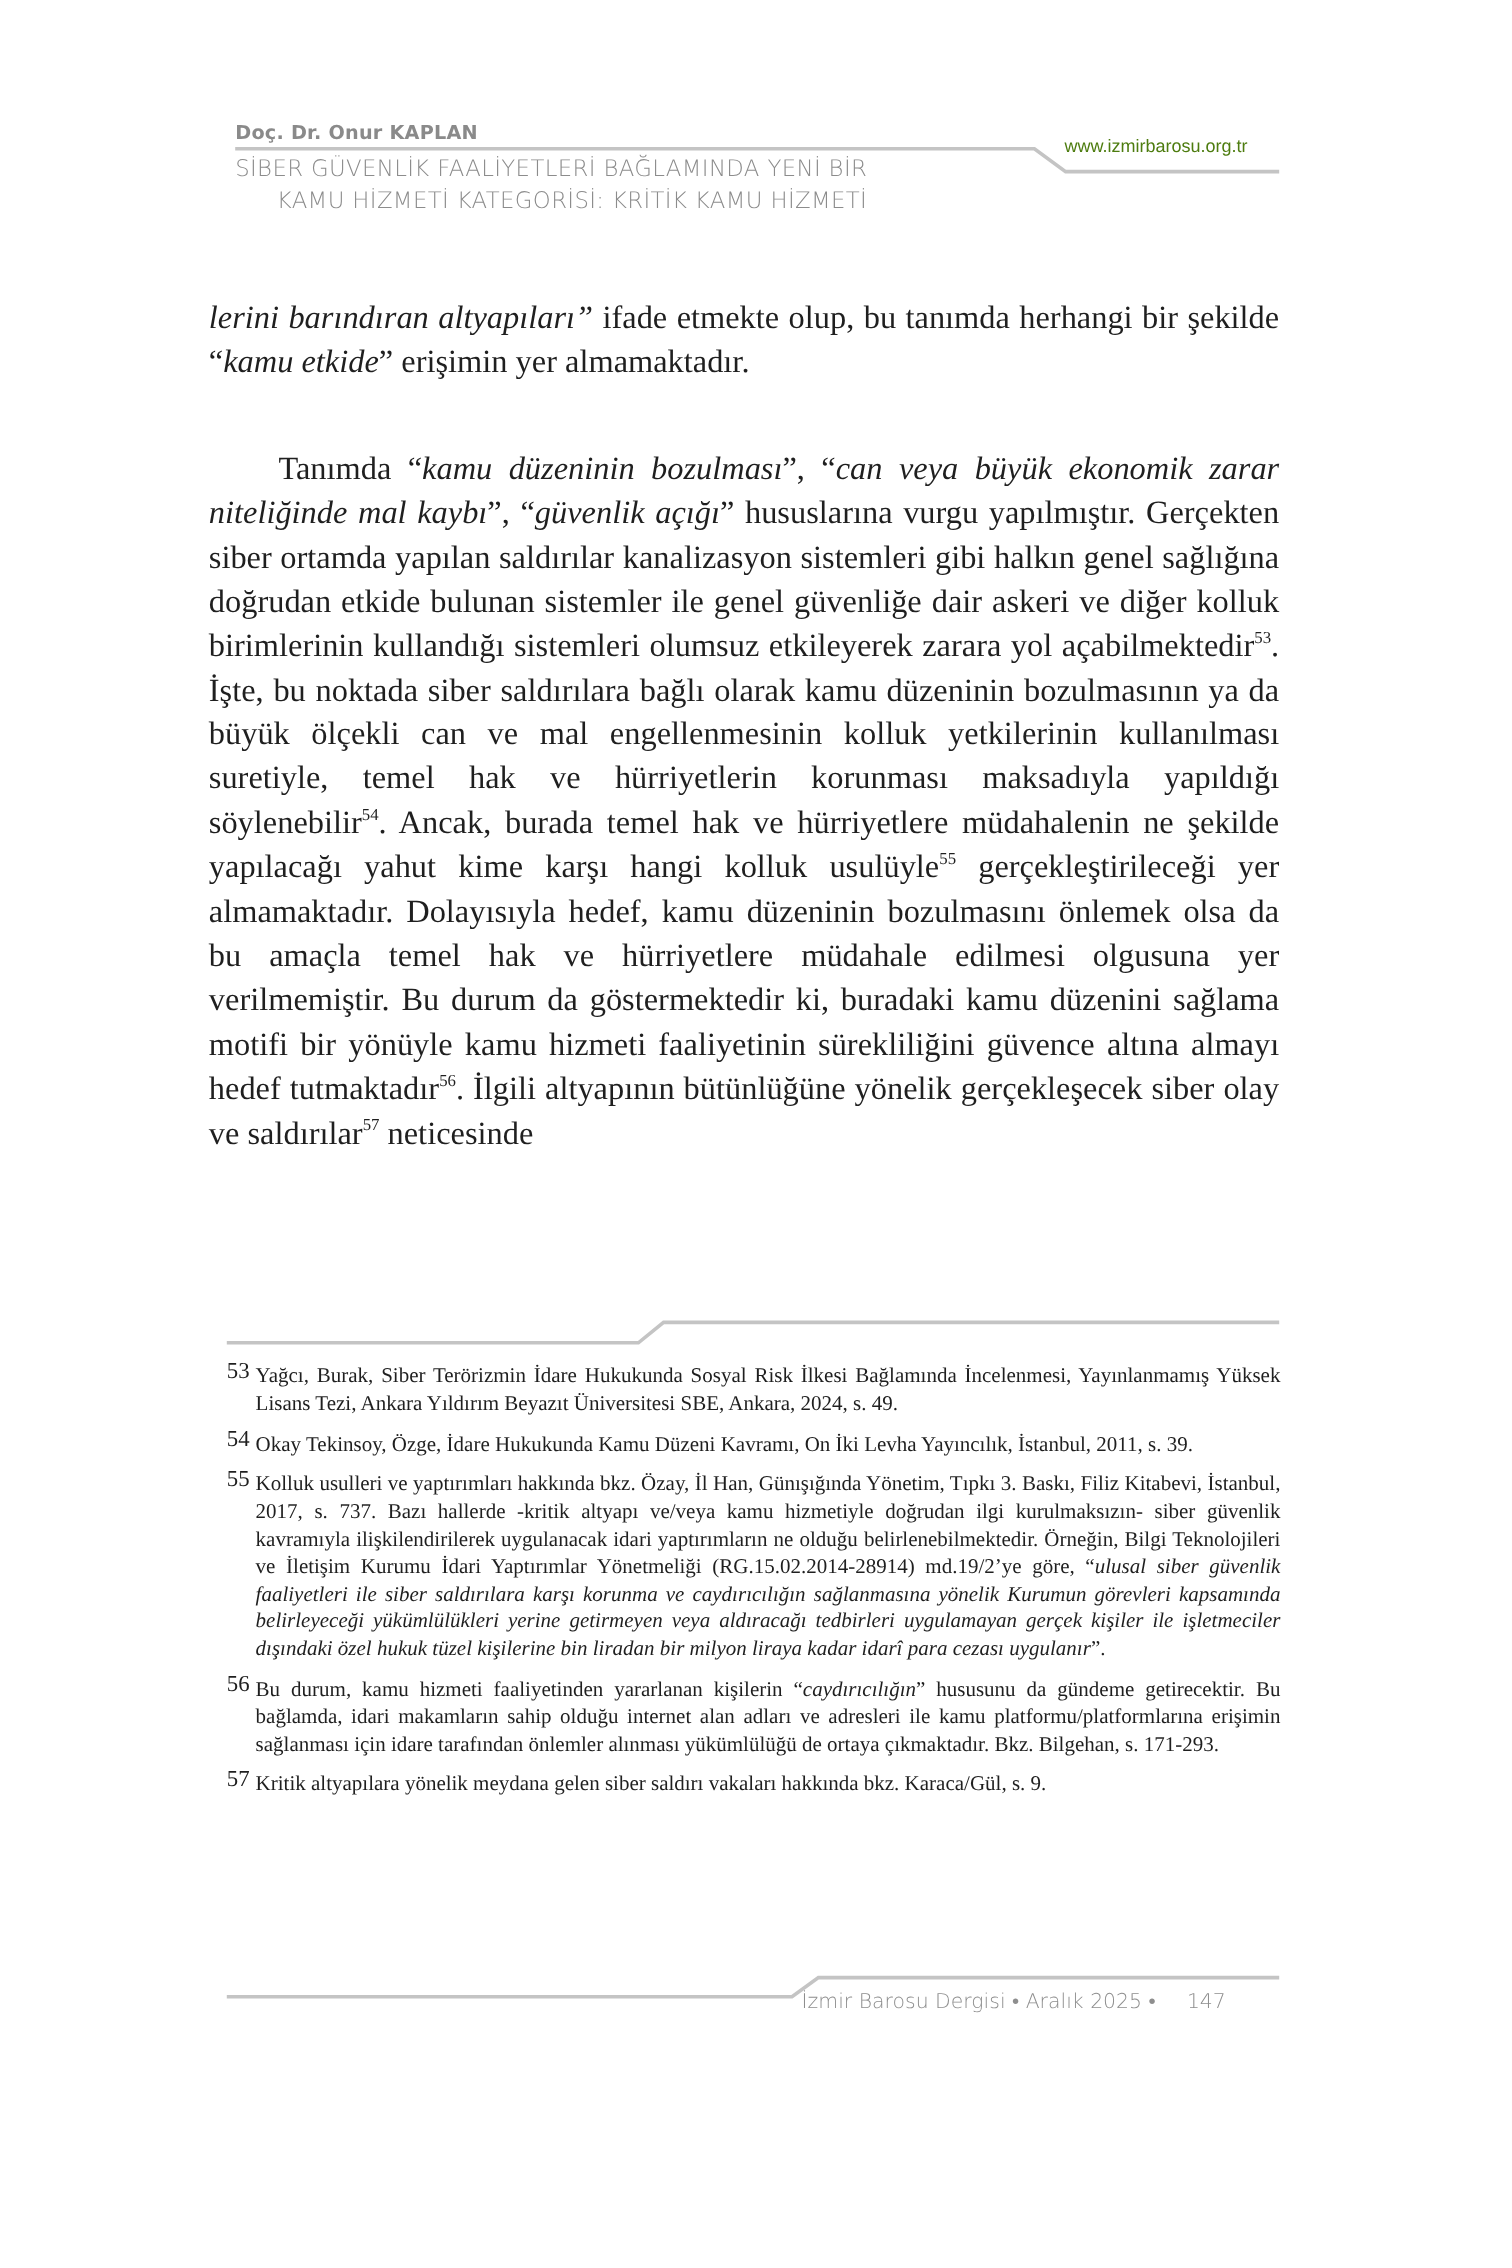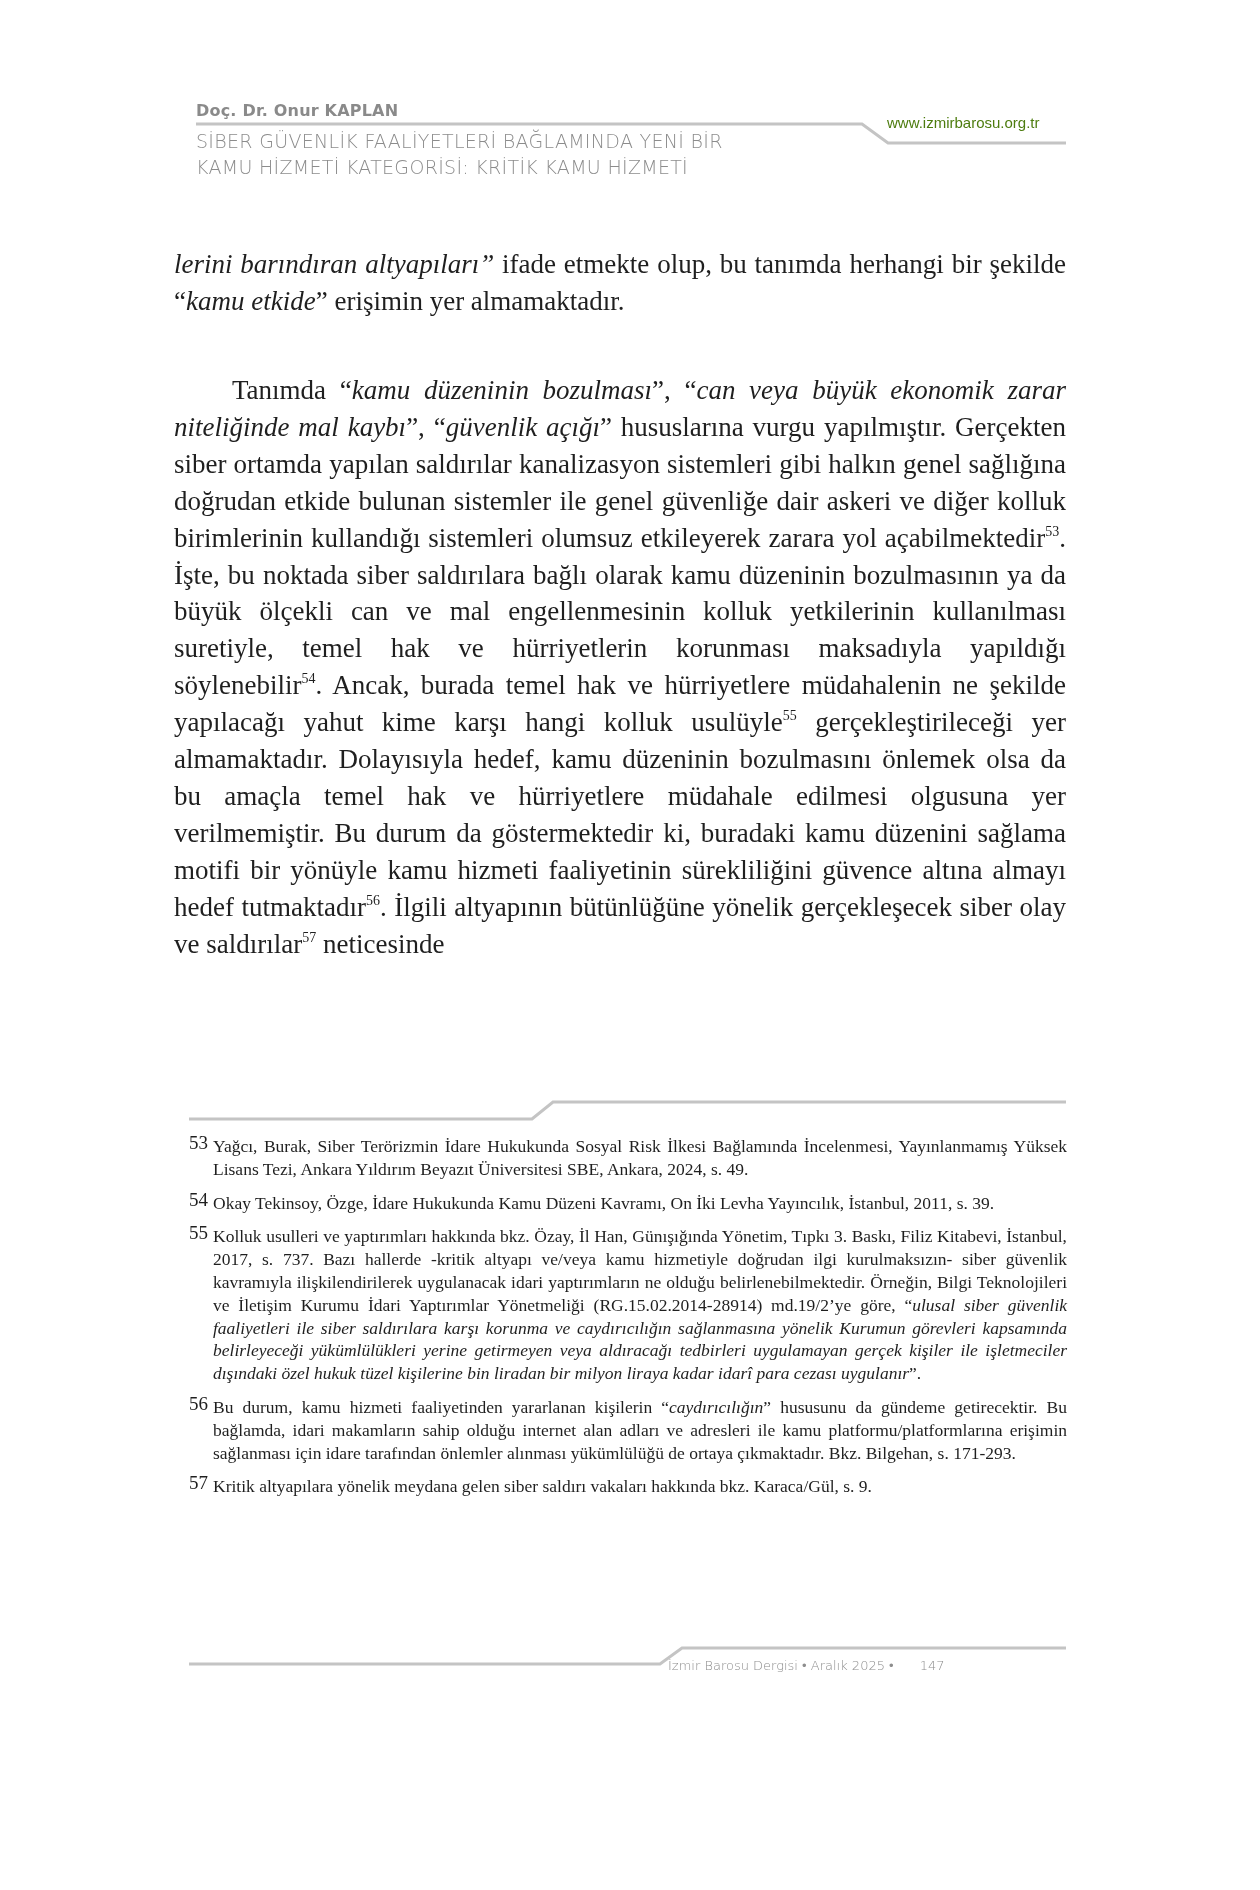--- a/index.html
+++ b/index.html
@@ -1,40 +1,40 @@
 <!DOCTYPE html>
 <html><head>
 <meta charset="utf-8">
 <style>
   html, body { margin: 0; padding: 0; background: #ffffff; }
   body { width: 1260px; height: 1890px; position: relative; overflow: hidden; color: #1f1f1f; }
   .page { position: absolute; left: 0; top: 0; width: 1252px; height: 1890px; }
 
   
   .hdr-author { position: absolute; left: 196px; top: 101px; font-family: "DejaVu Sans", sans-serif; font-weight: bold; font-size: 16px; color: #8a8a8a; letter-spacing: 0.2px; }
-  .hdr-title { position: absolute; left: 196px; top: 128px; font-family: "DejaVu Sans", sans-serif; font-weight: 300; font-size: 19px; line-height: 26px; color: #8c8c8c; letter-spacing: 0.3px; }
+  .hdr-title { position: absolute; left: 196px; top: 128px; font-family: "DejaVu Sans", sans-serif; font-weight: 300; font-size: 19px; line-height: 26px; color: #8c8c8c; letter-spacing: 0.3px; text-align: right; }
   .hdr-url { position: absolute; left: 887px; top: 114px; font-family: Liberation Sans, sans-serif; font-size: 15px; color: #4d7c0f; }
   svg.rule { position: absolute; left: 0; top: 0; pointer-events: none; }
 
   
   .body { position: absolute; left: 174px; width: 892px; font-family: "Liberation Serif", "DejaVu Serif", serif; font-size: 27px; line-height: 36.9px; color: #1f1f1f; text-align: justify; }
   .body p { margin: 0; }
   .body .indent { text-indent: 58px; }
   .body sup { font-size: 14px; line-height: 0; vertical-align: 11px; }
   .p1 { top: 246px; }
   .p2 { top: 372px; }
 
   
   .fns { position: absolute; left: 189px; width: 878px; top: 1135px; font-family: "Liberation Serif", "DejaVu Serif", serif; font-size: 17.5px; line-height: 22.8px; color: #1f1f1f; }
   .fn { position: relative; padding-left: 24px; margin-bottom: 11px; text-align: justify; }
   .fn .num { position: absolute; left: 0; top: -3px; font-size: 19px; }
   .fn em { }
 
   
-  .ftr { position: absolute; top: 1658px; left: 668px; font-family: "DejaVu Sans", sans-serif; font-size: 13px; color: #8e8e8e; font-weight: 300; }
+  .ftr { position: absolute; top: 1658px; left: 668px; font-family: "DejaVu Sans", sans-serif; font-size: 17px; color: #8e8e8e; font-weight: 300; }
   .ftr .pg { margin-left: 26px; }
 </style>
 </head>
 <body>
 
 <div class="page">
 
   <svg class="rule" width="1260" height="1890">
     <polyline points="196,124 862,124 888,143 1066,143" fill="none" stroke="#c4c4c4" stroke-width="3"></polyline>
   </svg>

